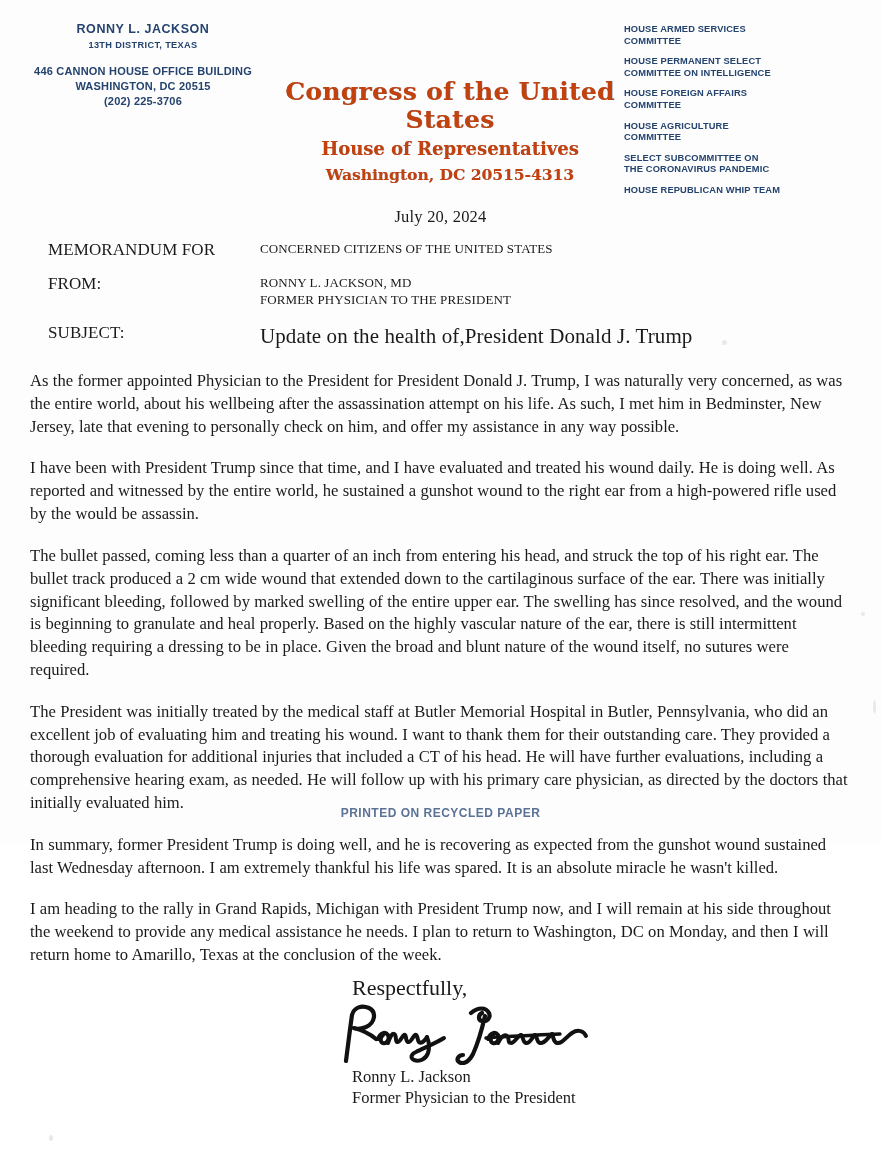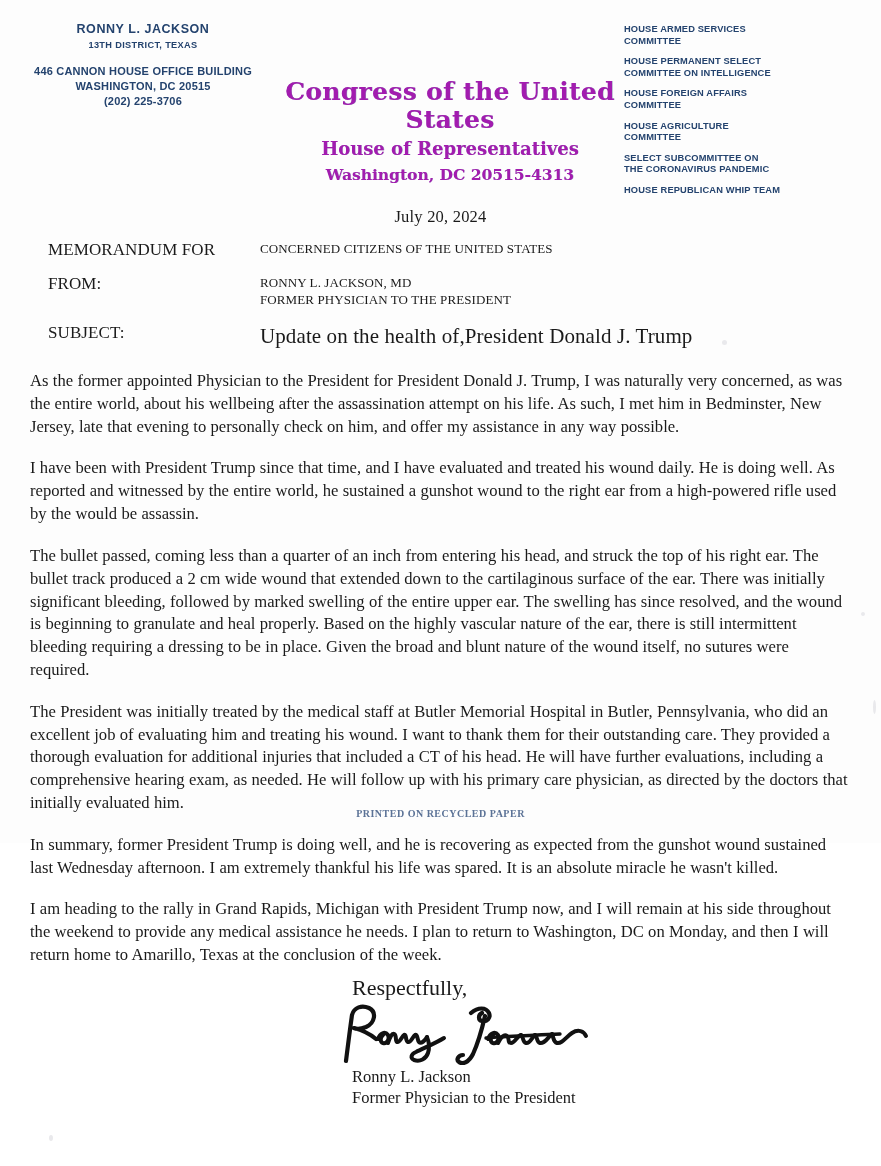--- a/index.html
+++ b/index.html
@@ -65,21 +65,21 @@
     line-height: 1.35;
   }
   .lh-addr div { white-space: nowrap; }
 
   .lh-center {
     position: absolute;
     left: 255px;
     width: 390px;
     top: 78px;
     text-align: center;
-    color: #a21caf;
+    color: #c2410c;
   }
   .masthead-1 {
     font-family: "DejaVu Serif", "Liberation Serif", serif;
     font-weight: bold;
     font-size: 25px;
     letter-spacing: 0.3px;
     font-style: normal;
     line-height: 1.1;
     text-shadow: 0.4px 0 0 rgba(31,63,114,0.45);
   }
@@ -204,22 +204,22 @@
   
   .footer {
     position: absolute;
     bottom: 22px;
     left: 0; right: 0;
     text-align: center;
     color: #4a6punct;
   }
   .footer-text {
     color: #5b7296;
-    font-family: Liberation Serif, serif;
-    font-size: 10px;
+    font-family: Liberation Sans, sans-serif;
+    font-size: 12px;
     font-weight: bold;
     letter-spacing: 0.5px;
   }
 </style>
 </head>
 <body>
 
 <div class="page">
 
   <div class="speck" style="left:722px;top:340px;width:5px;height:5px;"></div>

